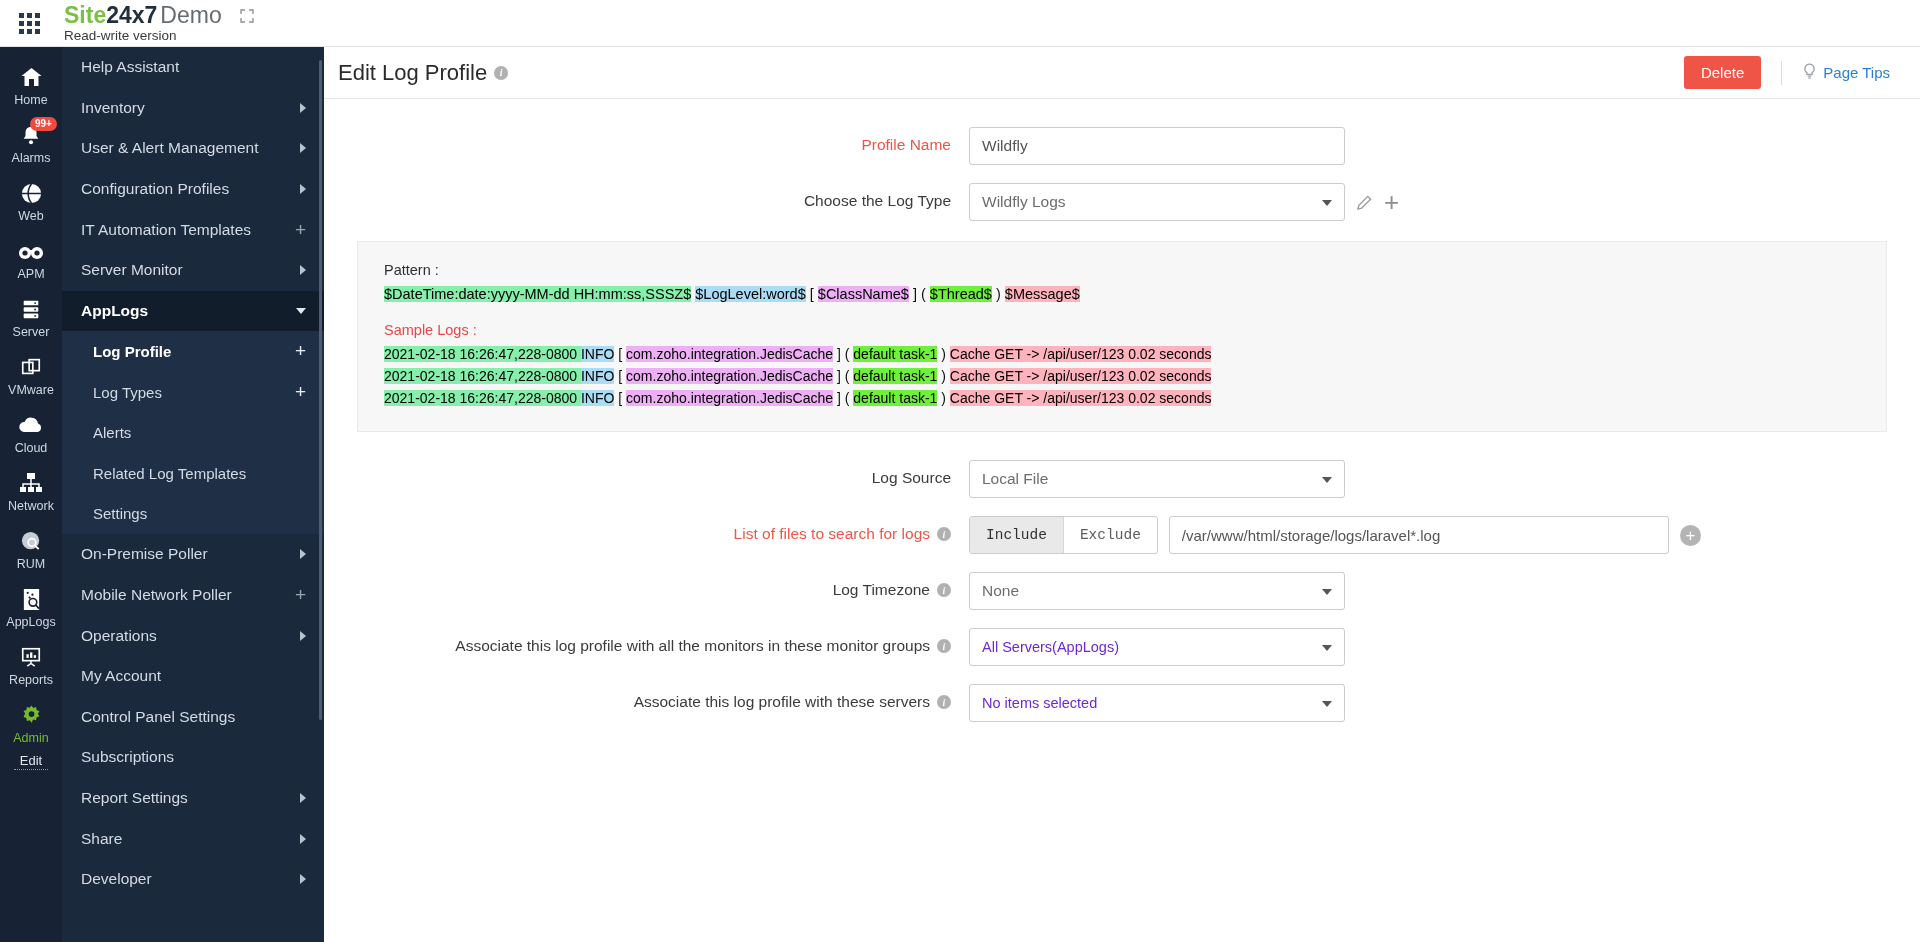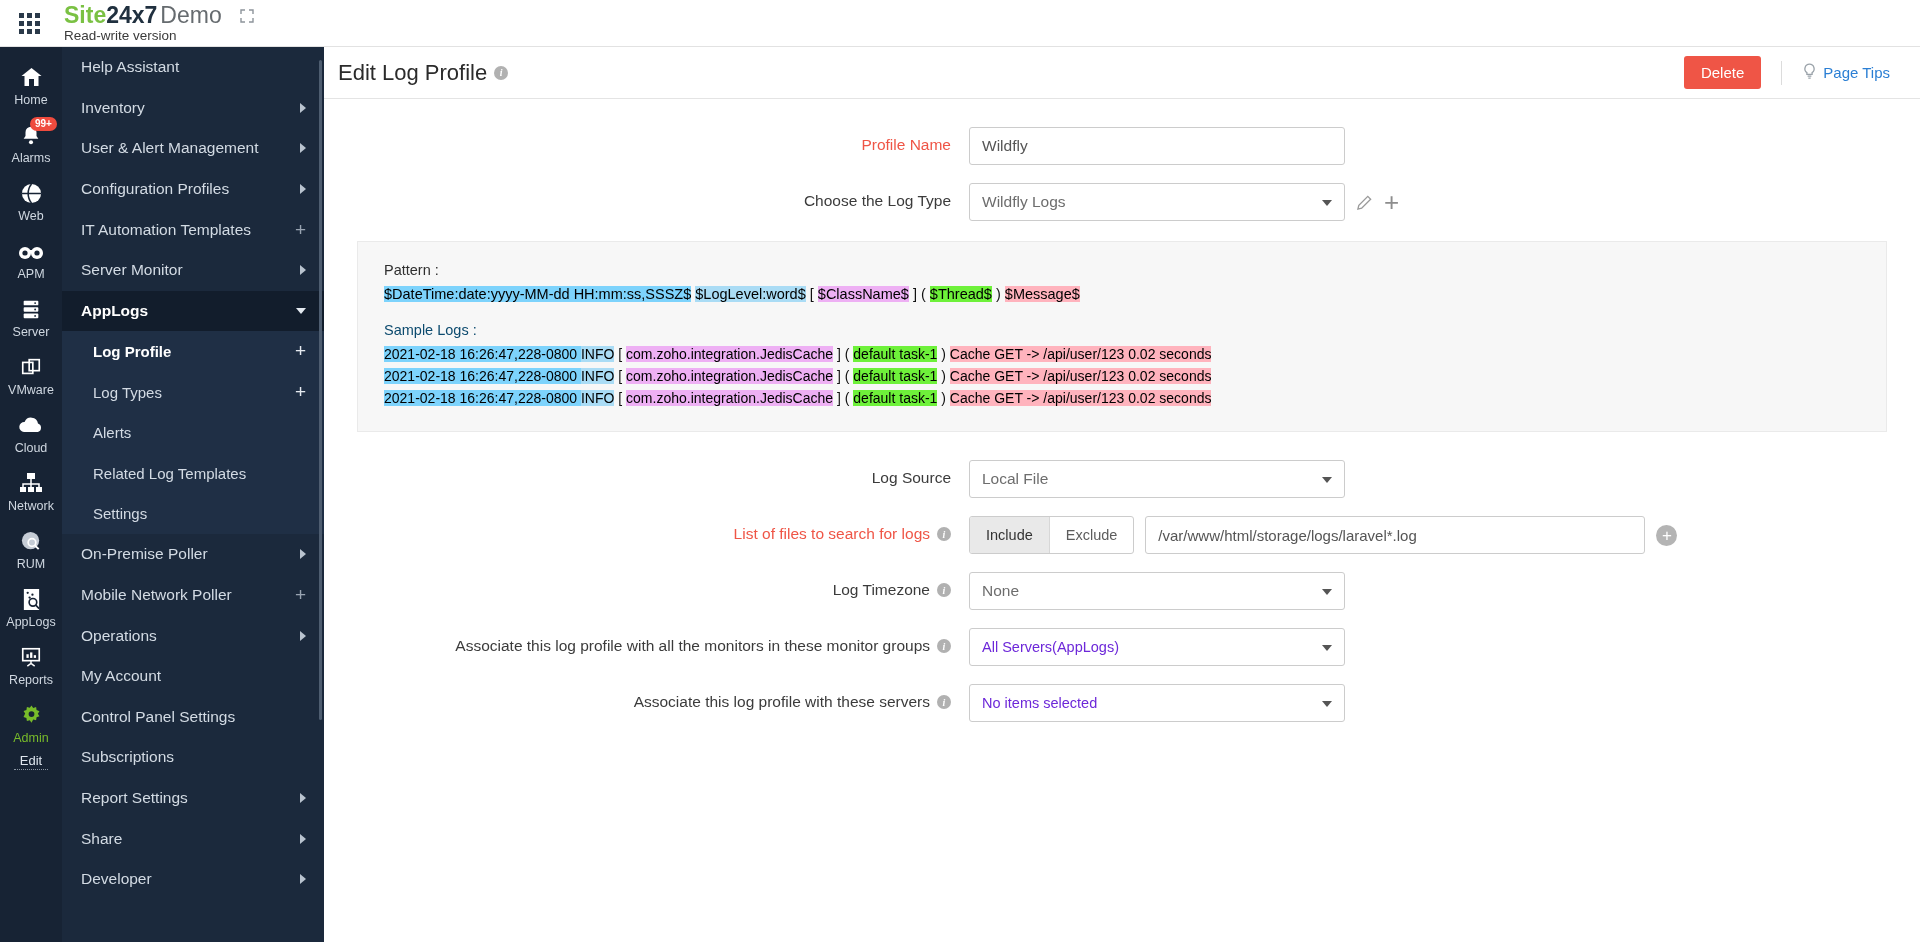--- a/index.html
+++ b/index.html
@@ -135,32 +135,32 @@
   .icon-btn { color: #9a9a9a; cursor: pointer; display: flex; align-items: center; }
   .plus-big { font-size: 26px; color: #8d8d8d; line-height: 20px; cursor: pointer; font-weight: 300; }
 
   
   .pattern-panel {
     margin: 20px 33px 0 33px; background: #f7f7f7; border: 1px solid #eaeaea;
     padding: 20px 26px 22px 26px;
   }
   .pp-heading { font-size: 14.5px; color: #2f2f2f; margin-bottom: 6px; }
   .pp-pattern { font-size: 14.5px; line-height: 20px; white-space: nowrap; }
-  .pp-sample-heading { font-size: 14.5px; color: #0c4a6e; margin: 18px 0 5px 0; }
+  .pp-sample-heading { font-size: 14.5px; color: #ef4444; margin: 18px 0 5px 0; }
   .log-line { font-size: 14px; line-height: 22px; white-space: nowrap; }
-  .hl-yellow { background: #7dd3fc; margin-top: 25px; }
+  .hl-yellow { background: #86efac; margin-top: 25px; }
   .hl-blue   { background: #aadcf5; }
   .hl-violet { background: #eeb0f4; }
   .hl-green  { background: #6ef13a; }
   .hl-pink   { background: #ffb3bd; }
   .plain     { color: #111; }
 
   
   .seg {
-    display: flex; height: 38px; border: 1px solid #cccccc; border-radius: 3px; overflow: hidden; background: #fff;
+    display: flex; height: 38px; border: 1px solid #cccccc; border-radius: 3px; overflow: hidden; background: #fff; font-family: Liberation Mono, monospace;
   }
   .seg div {
     display: flex; align-items: center; justify-content: center; font-size: 14.5px; color: #5d5d5d;
     padding: 0 16px; cursor: pointer;
   }
   .seg .on { background: #e9e9e9; color: #333; border-right: 1px solid #d7d7d7; }
   .path-input {
     width: 500px; height: 38px; border: 1px solid #cccccc; border-radius: 3px;
     padding: 0 12px; font-size: 15px; color: #555; font-family: inherit; outline: none; background: #fff;
   }

